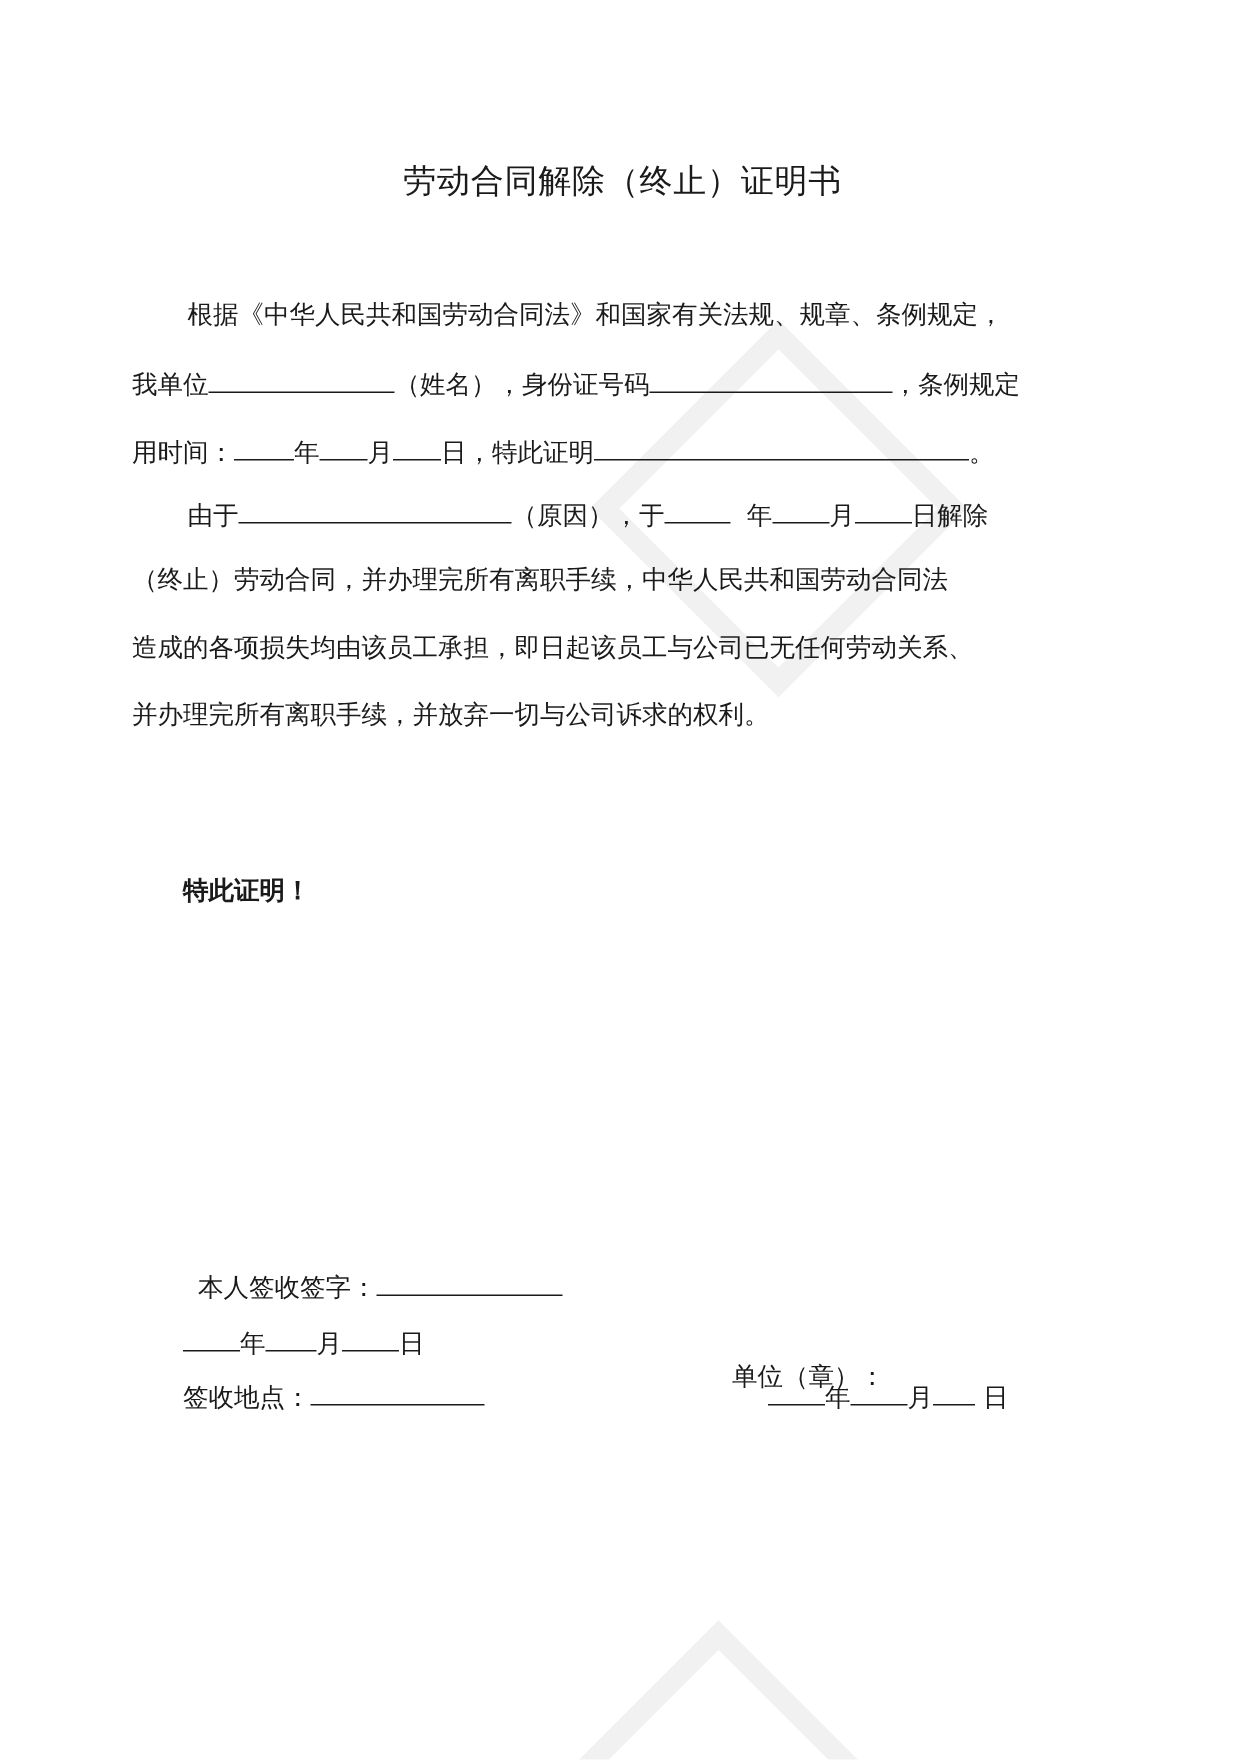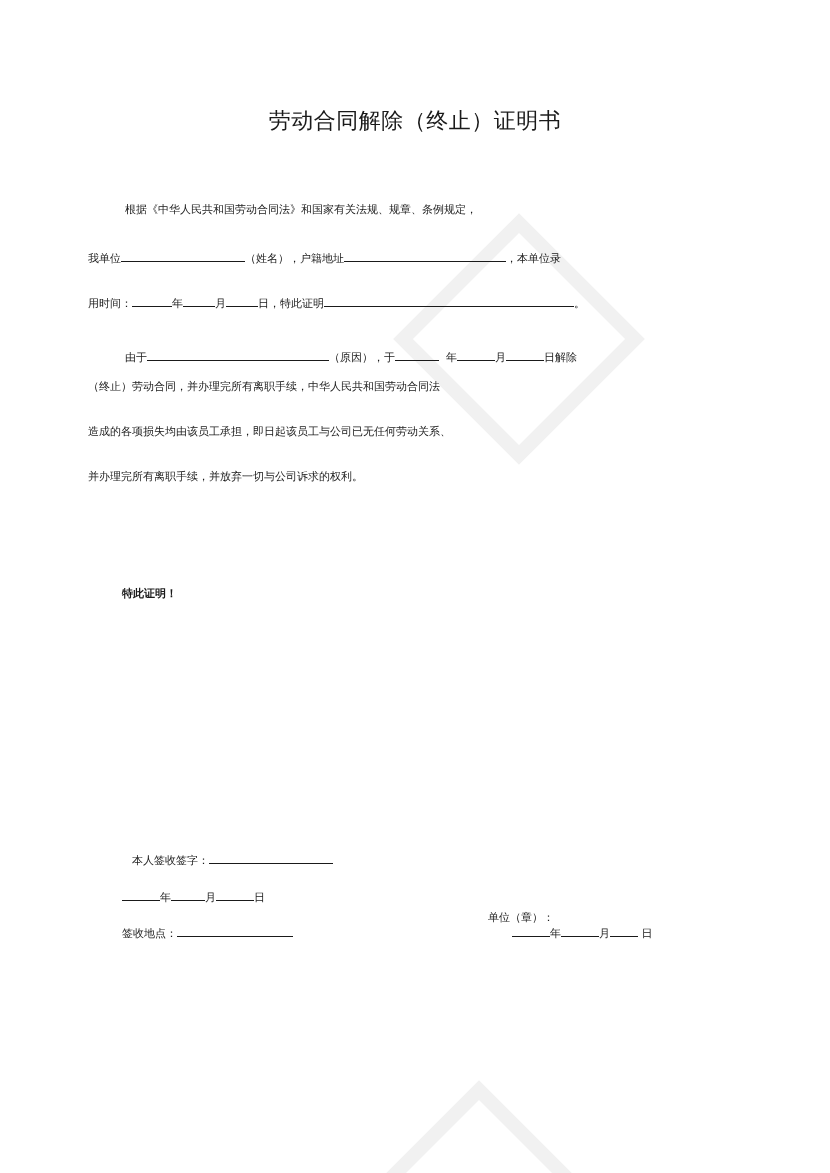--- a/index.html
+++ b/index.html
@@ -13,51 +13,51 @@
     border: 14px solid #f1f1f1; transform: rotate(45deg);
   }
   .wm1 { left: 430px; top: 250px; width: 150px; height: 150px; }
   .wm2 { left: 395px; top: 1115px; width: 140px; height: 140px; }
   .title {
     position: absolute; left: 0; width: 830px; top: 106px;
     text-align: center; font-size: 22px; letter-spacing: 0.5px;
     font-family: Liberation Sans, sans-serif; font-weight: normal;
   }
   .line {
-    position: absolute; font-size: 11px; white-space: nowrap; line-height: 24px;
+    position: absolute; font-size: 17px; white-space: nowrap; line-height: 24px;
   }
   .blank {
     display: inline-block; border-bottom: 1px solid #1a1a1a;
     height: 18px; vertical-align: baseline;
   }
 </style>
 </head>
 <body>
 
 <div class="watermark wm1"></div>
 <div class="watermark wm2"></div>
 
 <div class="title">劳动合同解除（终止）证明书</div>
 
 <div class="line" style="left:125px; top:198px;">根据《中华人民共和国劳动合同法》和国家有关法规、规章、条例规定，</div>
 
 <div class="line" style="left:88px; top:243px;">
-  <span>我单位</span><span class="blank" style="width:124px"></span><span>（姓名），户籍地址</span><span class="blank" style="width:162px"></span><span>，本单位录</span>
+  <span>我单位</span><span class="blank" style="width:124px"></span><span>（姓名），身份证号码</span><span class="blank" style="width:162px"></span><span>，条例规定</span>
 </div>
 
 <div class="line" style="left:88px; top:288px;">
   <span>用时间：</span><span class="blank" style="width:40px"></span><span>年</span><span class="blank" style="width:32px"></span><span>月</span><span class="blank" style="width:32px"></span><span>日，特此证明</span><span class="blank" style="width:250px"></span><span>。</span>
 </div>
 
-<div class="line" style="left:125px; top:330px;margin-top:12px;">
+<div class="line" style="left:125px; top:330px;">
   <span>由于</span><span class="blank" style="width:182px"></span><span>（原因），于</span><span class="blank" style="width:44px"></span>&nbsp;&nbsp;<span>年</span><span class="blank" style="width:38px"></span><span>月</span><span class="blank" style="width:38px"></span><span>日解除</span>
 </div>
 
 <div class="line" style="left:88px; top:375px;">（终止）劳动合同，并办理完所有离职手续，中华人民共和国劳动合同法</div>
-<div class="line" style="left:88px; top:420px;font-family:Liberation Mono, monospace;">造成的各项损失均由该员工承担，即日起该员工与公司已无任何劳动关系、</div>
+<div class="line" style="left:88px; top:420px;">造成的各项损失均由该员工承担，即日起该员工与公司已无任何劳动关系、</div>
 <div class="line" style="left:88px; top:465px;">并办理完所有离职手续，并放弃一切与公司诉求的权利。</div>
 
 <div class="line" style="left:122px; top:582px;font-weight:bold;">特此证明！</div>
 
 <div class="line" style="left:132px; top:845px;">
   <span>本人签收签字：</span><span class="blank" style="width:124px"></span>
 </div>
 
 <div class="line" style="left:122px; top:882px;">
   <span class="blank" style="width:38px"></span><span>年</span><span class="blank" style="width:34px"></span><span>月</span><span class="blank" style="width:38px"></span><span>日</span>

